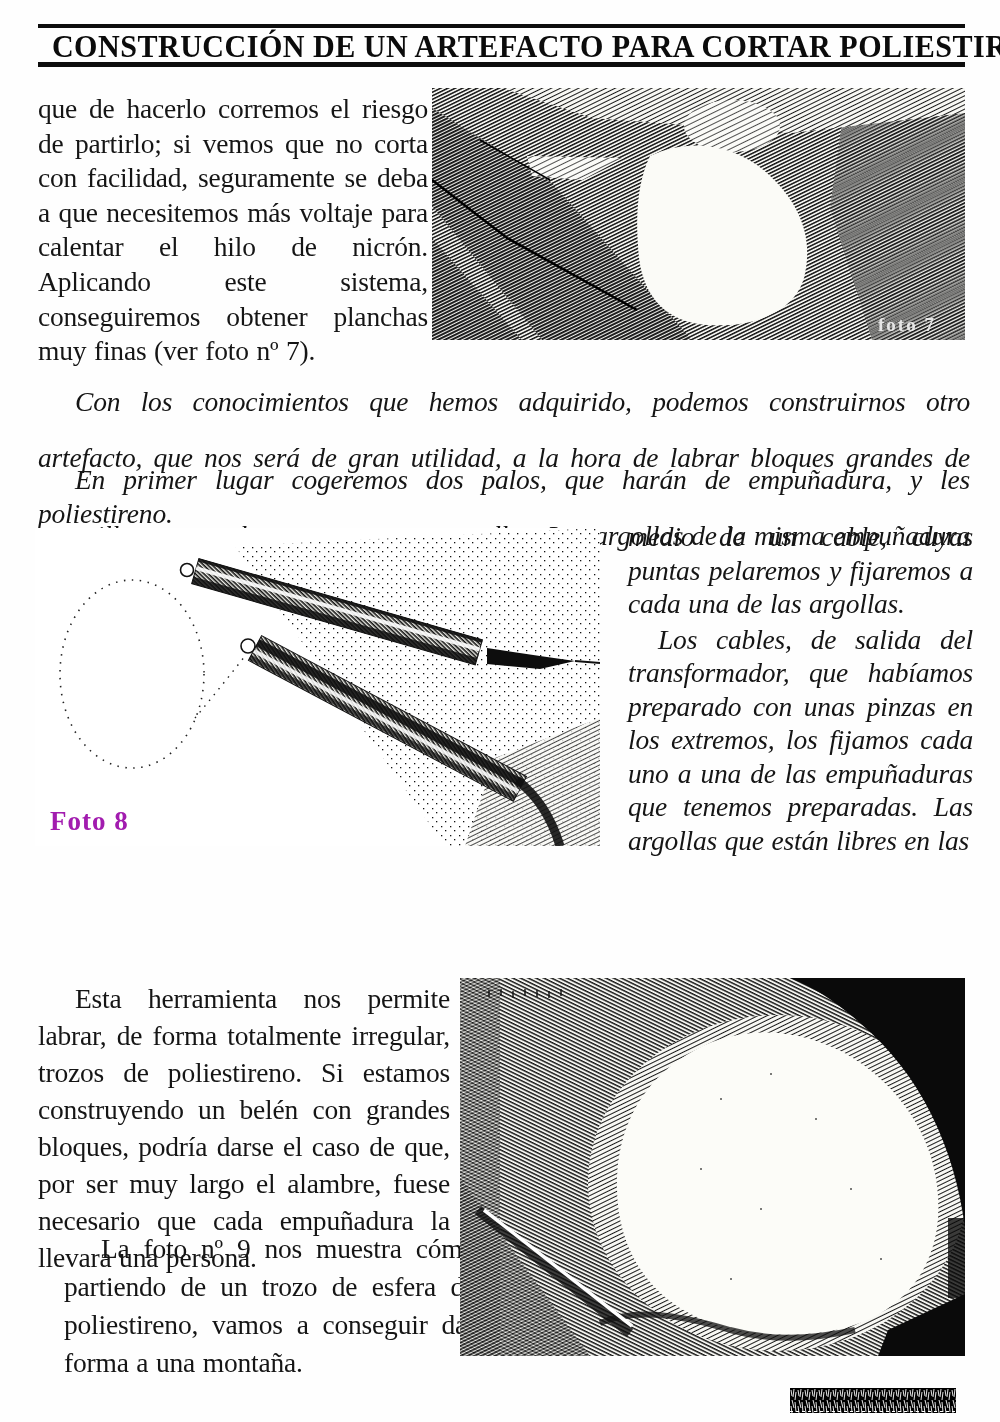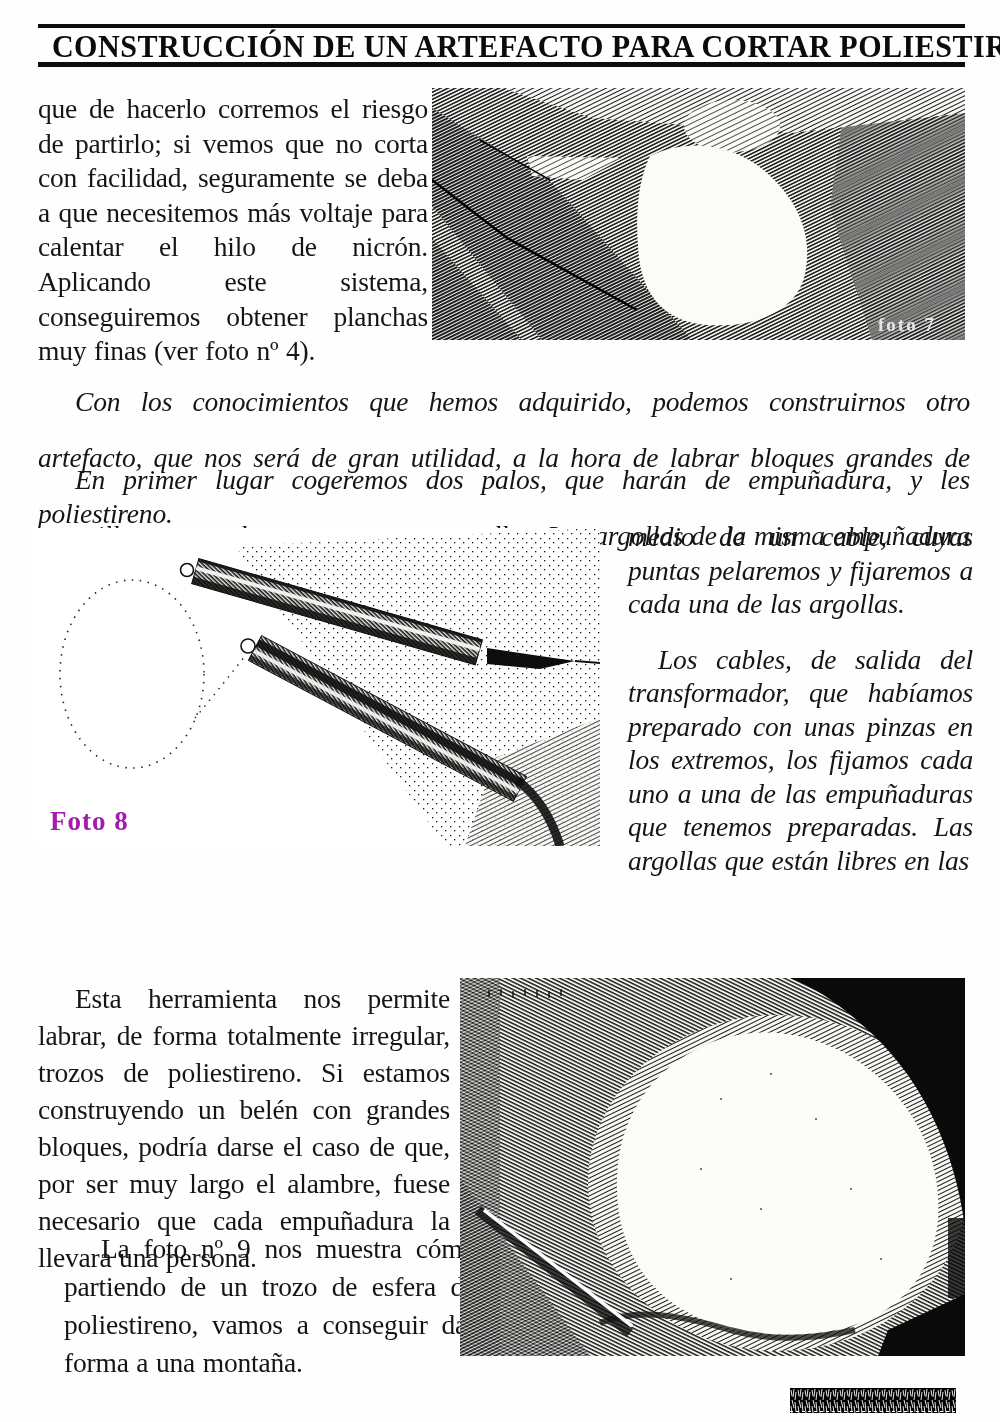--- a/index.html
+++ b/index.html
@@ -18,21 +18,21 @@
   }
   .body-text{
     font-size:27.5px;color:#151515;text-align:justify;letter-spacing:-.2px;
     word-spacing:1px;
   }
   .col-narrow{line-height:34.6px;}
   .full{line-height:56px;font-style:italic;}
   .indent{text-indent:37px;}
   .rightcol{line-height:33.5px;}
   .rightcol p{margin:0;}
-  .rightcol p + p{margin-top:22px;text-indent:30px;}
+  .rightcol p + p{margin-top:2px;text-indent:30px;}
   .p5{line-height:37px;}
   .p6{line-height:38px;}
   .caption{font-weight:bold;font-size:27px;letter-spacing:1px;color:#a21caf;}
   .photo{display:block;}
   svg{display:block;}
 </style>
 </head>
 <body>
 
 <div class="page">
@@ -88,21 +88,21 @@
       <polygon points="70,0 533,0 533,25 360,45 160,30" fill="url(#ptLight)"></polygon>
       <ellipse cx="300" cy="38" rx="48" ry="26" fill="url(#ptFaint)"></ellipse>
       <polygon points="95,68 192,70 150,92 100,88" fill="url(#ptFaint)"></polygon>
       <path d="M 218,68 C 260,48 305,58 335,85 C 368,115 382,150 372,190 C 362,225 320,240 275,237 C 235,234 212,210 207,170 C 203,130 205,95 218,68 Z" fill="#fbfbf7"></path>
       <path d="M 0,92 L 75,150 L 205,222" stroke="#000" stroke-width="2.5" fill="none"></path>
       <path d="M 48,52 L 118,92" stroke="#000" stroke-width="1.5" fill="none"></path>
       <text x="446" y="243" fill="#f2f2f2" opacity=".9" font-size="19" font-weight="bold" letter-spacing="2">foto 7</text>
     </svg>
   </div>
 
-  <div class="abs body-text col-narrow" style="left:38px;top:92px;width:390px;">que de hacerlo corremos el riesgo de partirlo; si vemos que no corta con facilidad, seguramente se deba a que necesitemos más voltaje para calentar el hilo de nicrón. Aplicando este sistema, conseguiremos obtener planchas muy finas (ver foto nº 4).</div>
+  <div class="abs body-text col-narrow" style="left:38px;top:92px;width:390px;">que de hacerlo corremos el riesgo de partirlo; si vemos que no corta con facilidad, seguramente se deba a que necesitemos más voltaje para calentar el hilo de nicrón. Aplicando este sistema, conseguiremos obtener planchas muy finas (ver foto nº 7).</div>
 
   <div class="abs body-text full indent" style="left:38px;top:374px;width:932px;">Con los conocimientos que hemos adquirido, podemos construirnos otro artefacto, que nos será de gran utilidad, a la hora de labrar bloques grandes de poliestireno.</div>
 
   <div class="abs body-text full indent" style="left:38px;top:452px;width:932px;">En primer lugar cogeremos dos palos, que harán de empuñadura, y les atornillaremos en los extremos unas argollas. Las argollas de la misma empuñadura las uniremos por</div>
 
   <div class="abs" style="left:35px;top:528px;">
     <svg class="photo" width="565" height="318" viewBox="0 0 565 318">
       <rect width="565" height="318" fill="#fff"></rect>
       <polygon points="200,18 565,0 565,318 410,318 285,140" fill="url(#ptDots)"></polygon>
       <polygon points="460,230 565,190 565,318 430,318" fill="url(#ptLight)" opacity=".8"></polygon>

